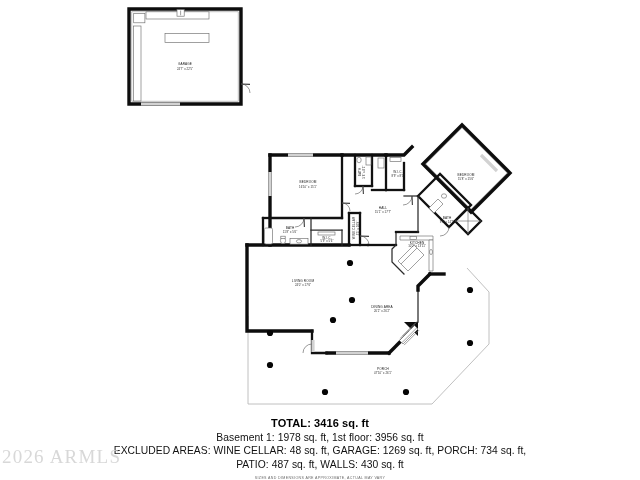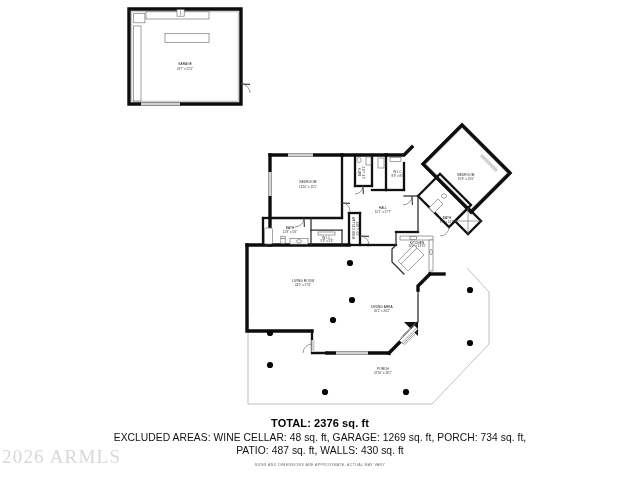--- a/index.html
+++ b/index.html
@@ -316,19 +316,20 @@
       <circle class="dot" cx="325" cy="392" r="3.1"></circle>
       <circle class="dot" cx="406" cy="392" r="3.1"></circle>
       <circle class="dot" cx="470" cy="290" r="3.1"></circle>
       <circle class="dot" cx="470" cy="343" r="3.1"></circle>
     </g>
 
   </g>
 </svg>
 
 <div class="summary">
-  <div class="summary-total">TOTAL: 2376 sq. ft</div>
+  <div class="summary-total">TOTAL: 3416 sq. ft</div>
+  <div class="summary-line">Basement 1: 1978 sq. ft, 1st floor: 3956 sq. ft</div>
   <div class="summary-line">EXCLUDED AREAS: WINE CELLAR: 48 sq. ft, GARAGE: 1269 sq. ft, PORCH: 734 sq. ft,</div>
   <div class="summary-line">PATIO: 487 sq. ft, WALLS: 430 sq. ft</div>
   <div class="summary-note">SIZES AND DIMENSIONS ARE APPROXIMATE, ACTUAL MAY VARY</div>
 </div>
 
 <div id="watermark">2026 ARMLS</div>
 
 </body></html>

